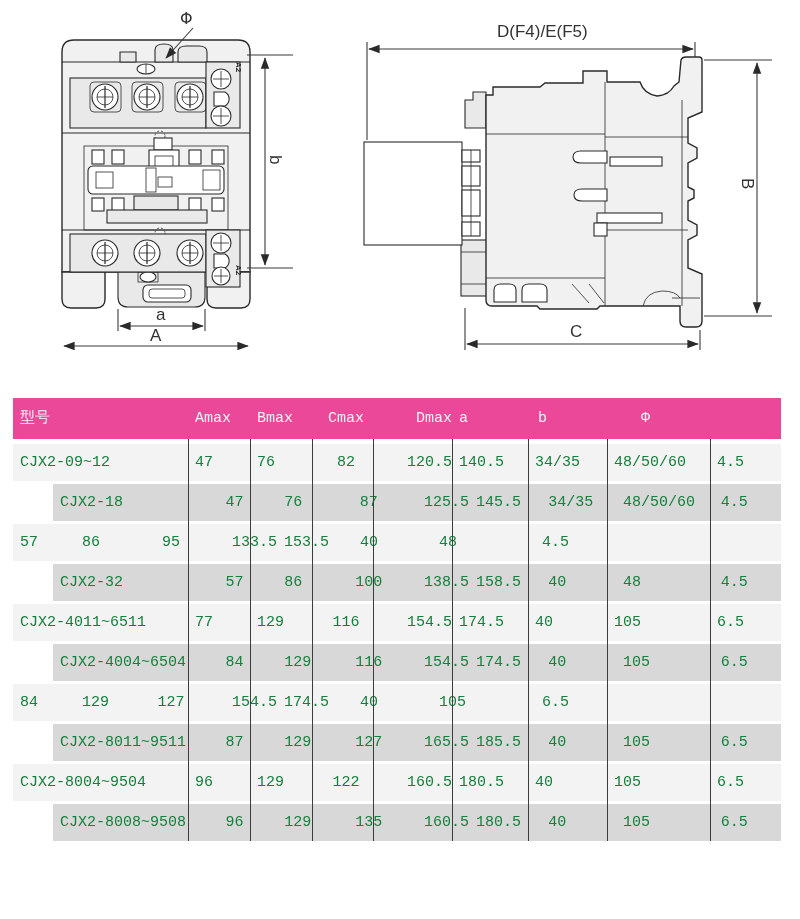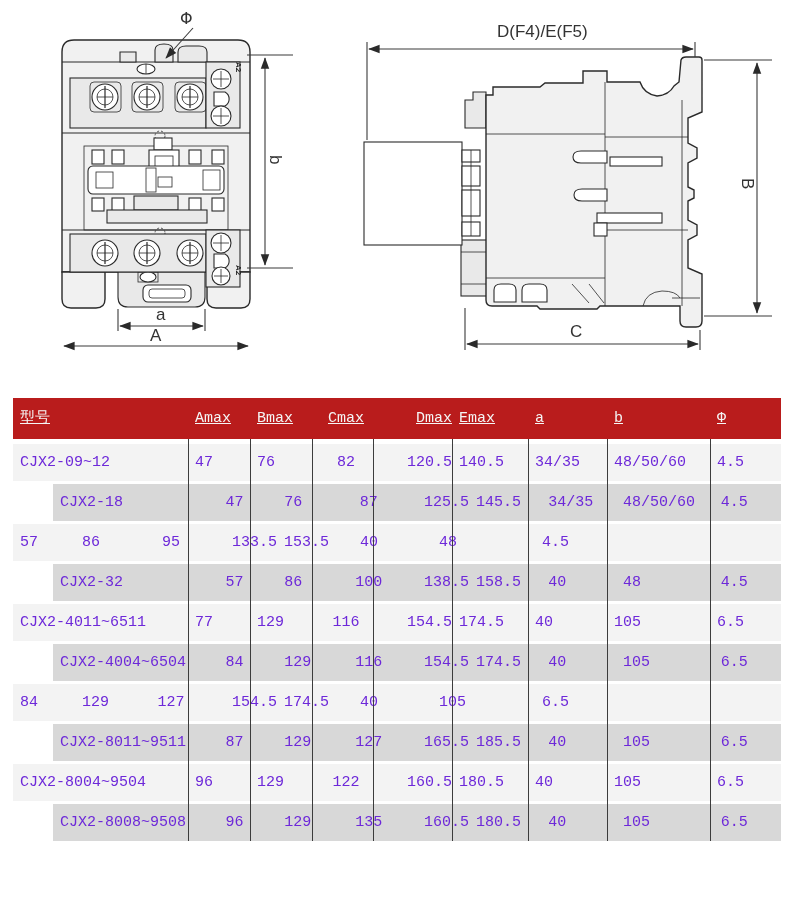--- a/index.html
+++ b/index.html
@@ -15,28 +15,28 @@
   .phitext{font-family:"DejaVu Sans",sans-serif;fill:#333;font-size:16px;}
   .ln{stroke:#2a2a2a;fill:none;stroke-width:1.2;}
   .lnthin{stroke:#2a2a2a;fill:none;stroke-width:0.8;}
   .body-fill{fill:#f1f1f1;stroke:#2a2a2a;stroke-width:1.4;}
   .panel-fill{fill:#e9e9e9;stroke:#2a2a2a;stroke-width:1.1;}
   .white-fill{fill:#ffffff;stroke:#2a2a2a;stroke-width:1.1;}
   .dimline{stroke:#3a3a3a;stroke-width:1.1;fill:none;}
   
   .table-wrap{position:absolute;left:13px;top:398px;width:768px;}
   .thead{
-    display:flex;height:41px;background:#b91c1c;color:#f5f5f5;
-    font-family:"Liberation Mono","DejaVu Sans Mono",monospace;font-size:15px;text-decoration:underline;
+    display:flex;height:41px;background:#ec4899;color:#f5f5f5;
+    font-family:"Liberation Mono","DejaVu Sans Mono",monospace;font-size:15px;
   }
   .thead .cell{line-height:41px;}
   .tbody{position:relative;padding-top:5px;}
   .trow{display:flex;height:37px;margin-bottom:3px;
     font-family:"Liberation Mono","DejaVu Sans Mono",monospace;
-    font-size:15px;color:#6d28d9;}
+    font-size:15px;color:#15803d;}
   .trow:last-child{margin-bottom:0;}
   .trow.light{background:#f3f3f3;}
   .trow.dark{background:#d8d8d8;margin-left:40px;}
   .trow .cell{line-height:37px;}
   .cell{box-sizing:border-box;padding-left:7px;white-space:nowrap;overflow:hidden;}
   .col-0{width:175px;}
   .col-1{width:62px;}
   .col-2{width:62px;}
   .col-3{width:61px;text-align:center;}
   .col-4{width:79px;text-align:right;}
@@ -255,21 +255,20 @@
   </g>
 </svg>
 
 <div class="table-wrap">
   <div class="thead">
       <div class="cell col-0">型号</div>
       <div class="cell col-1">Amax</div>
       <div class="cell col-2">Bmax</div>
       <div class="cell col-3">Cmax</div>
       <div class="cell col-4">Dmax</div>
-      <div class="cell col-5">Emax</div>
       <div class="cell col-6">a</div>
       <div class="cell col-7">b</div>
       <div class="cell col-8">Φ</div>
     </div>
   <div class="tbody">
       <div class="trow light">
         <div class="cell col-0">CJX2-09~12</div>
         <div class="cell col-1">47</div>
         <div class="cell col-2">76</div>
         <div class="cell col-3">82</div>

